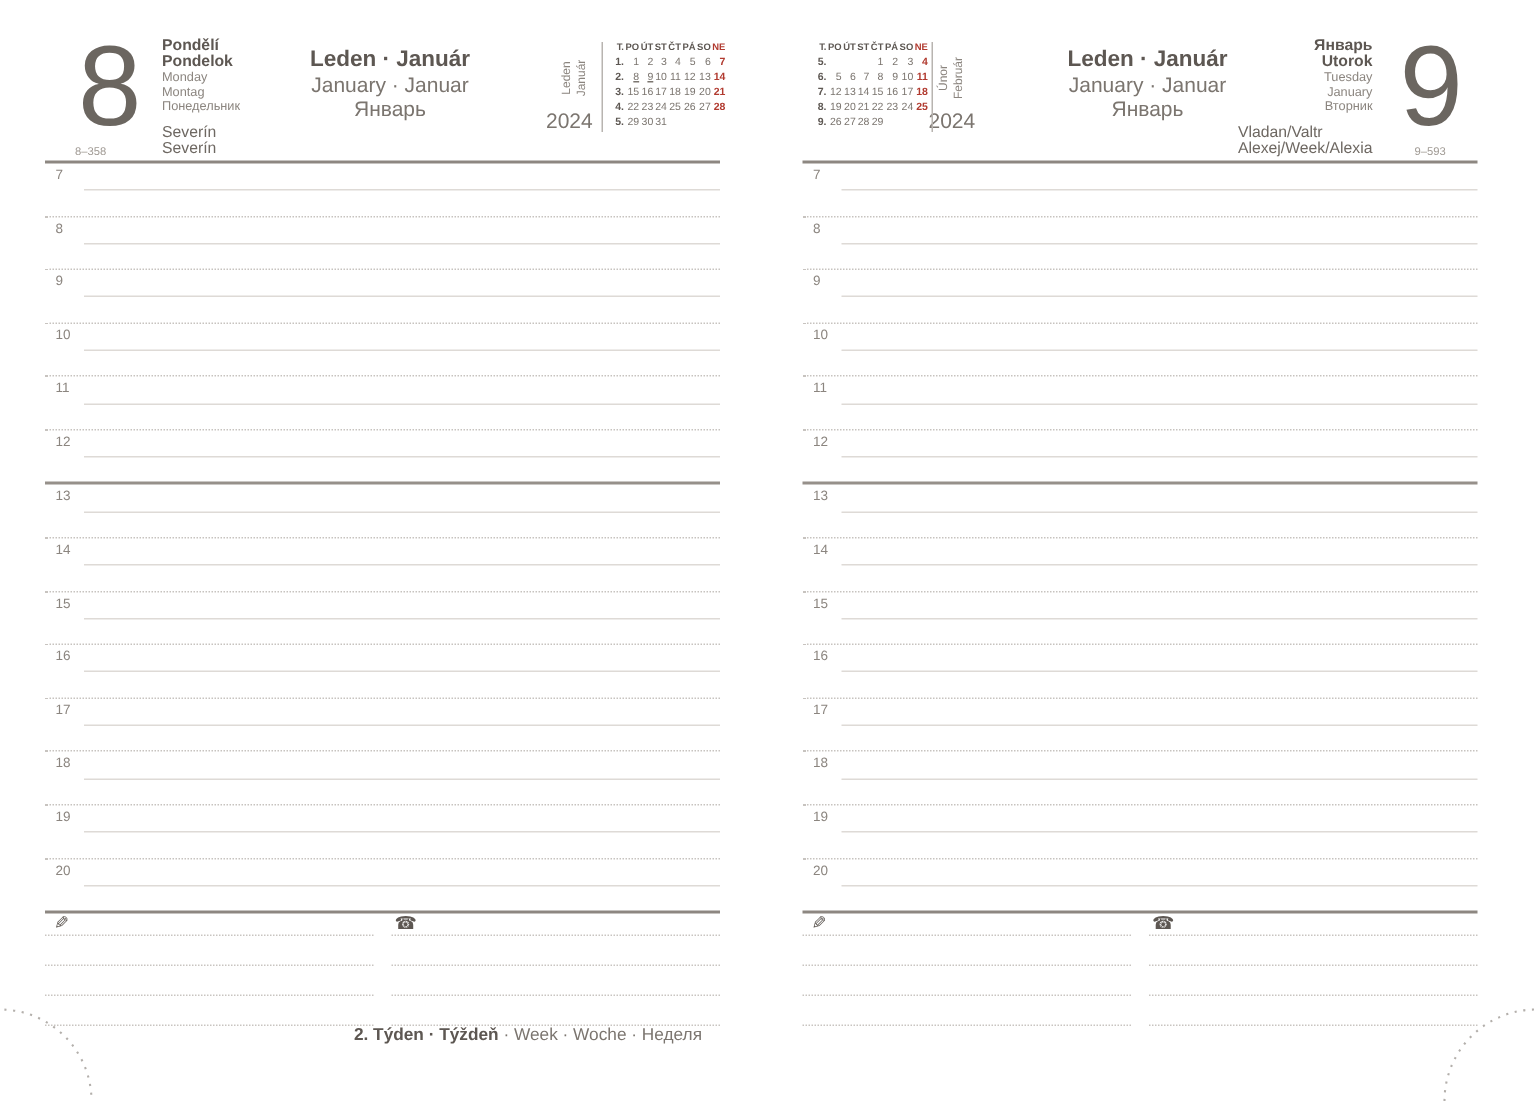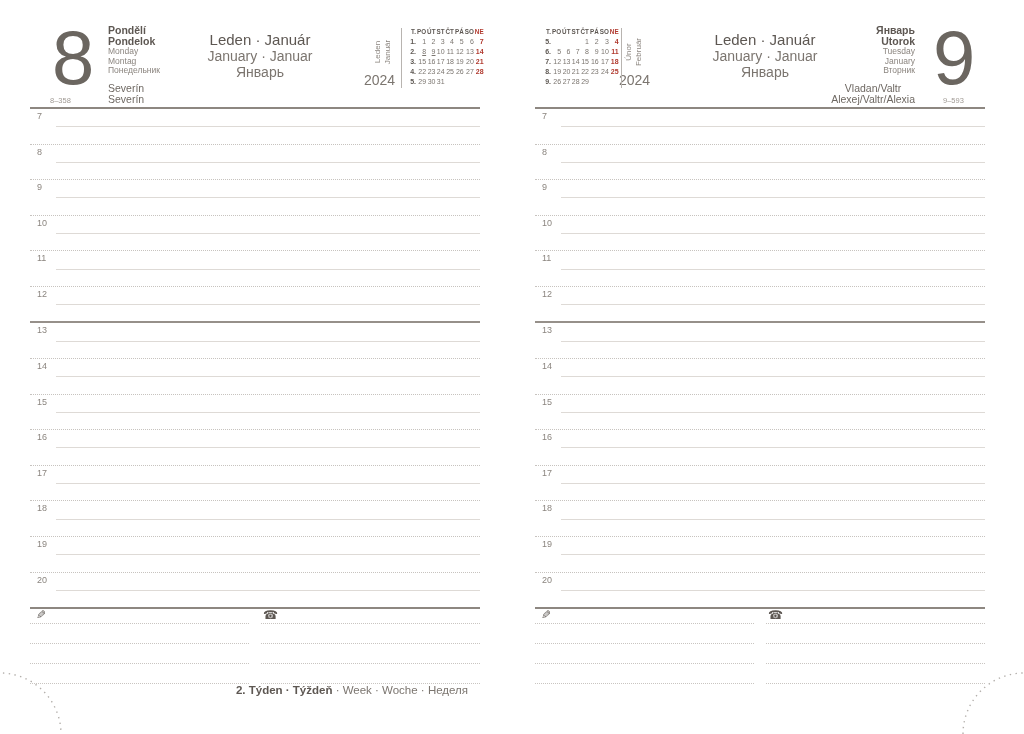--- a/index.html
+++ b/index.html
@@ -14,28 +14,28 @@
   .page-left .big-day{left:22px;}
   .page-right .big-day{left:398px;}
 
   .daynames{position:absolute;top:25px;font-size:8.5px;line-height:9.6px;color:#8b857f;}
   .page-left .daynames{left:78px;}
   .page-right .daynames{right:70px;text-align:right;}
   .daynames .dn-bold{font-size:10.5px;line-height:11px;font-weight:bold;color:#5d5752;}
 
   .namedays{position:absolute;top:83px;font-size:10.5px;line-height:10.5px;color:#6e6862;}
   .page-left .namedays{left:78px;}
-  .page-right .namedays{right:70px;text-align:center;}
+  .page-right .namedays{right:70px;text-align:left;}
 
   .daystat{position:absolute;top:96px;font-size:7.5px;color:#a09a94;}
   .page-left .daystat{left:20px;}
   .page-right .daystat{left:408px;}
 
   .month-title{position:absolute;top:31px;left:130px;width:200px;text-align:center;color:#7b756f;}
-  .mt-1{font-size:15px;line-height:17px;font-weight:normal;color:#5d5752;}
+  .mt-1{font-size:15px;line-height:17px;font-weight:bold;color:#5d5752;}
   .mt-2{font-size:14px;line-height:16px;}
   .mt-3{font-size:14px;line-height:16px;}
 
   
   .minical-divider{position:absolute;top:28px;width:1px;height:60px;background:#b8b4b0;}
   .page-left .minical-divider{left:371px;}
   .page-right .minical-divider{left:86px;}
 
   .rot-label{position:absolute;top:41px;width:56px;height:22px;transform:rotate(-90deg);
     text-align:center;font-size:8px;line-height:9.5px;color:#8b857f;}
@@ -260,21 +260,21 @@
     <div class="daynames">
       <div class="dn-bold">Январь</div>
       <div class="dn-bold">Utorok</div>
       <div>Tuesday</div>
       <div>January</div>
       <div>Вторник</div>
     </div>
 
     <div class="namedays">
       <div>Vladan/Valtr</div>
-      <div>Alexej/Valtr/Alexia</div>
+      <div>Alexej/Week/Alexia</div>
     </div>
 
     <div class="daystat">9–593</div>
 
     <div class="month-title">
       <div class="mt-1">Leden · Január</div>
       <div class="mt-2">January · Januar</div>
       <div class="mt-3">Январь</div>
     </div>
 

